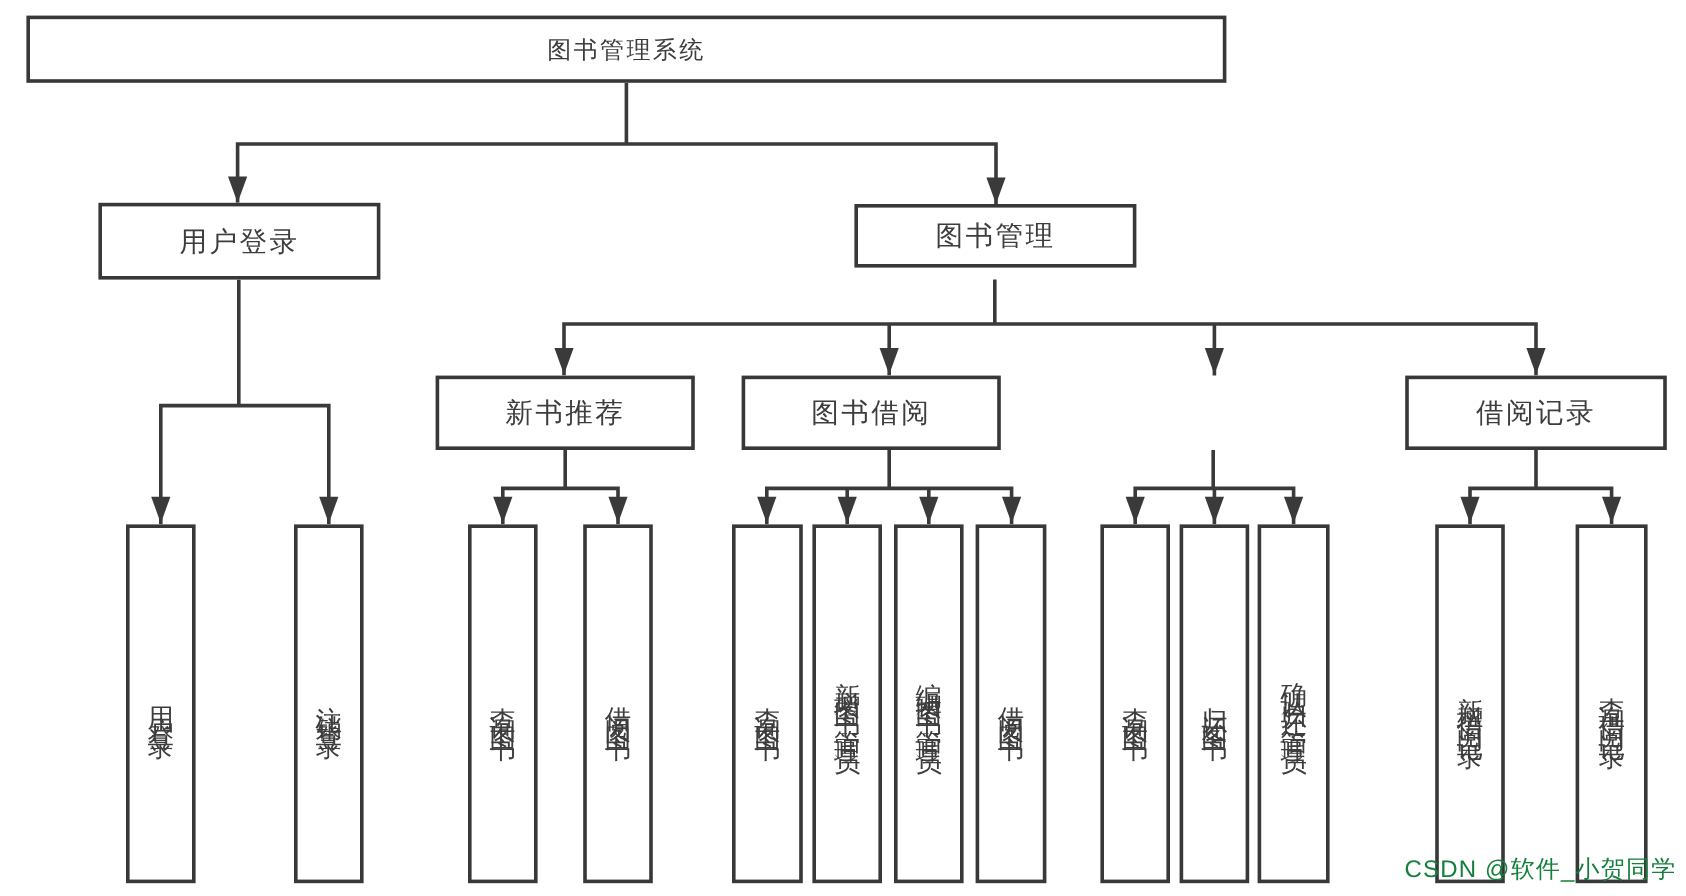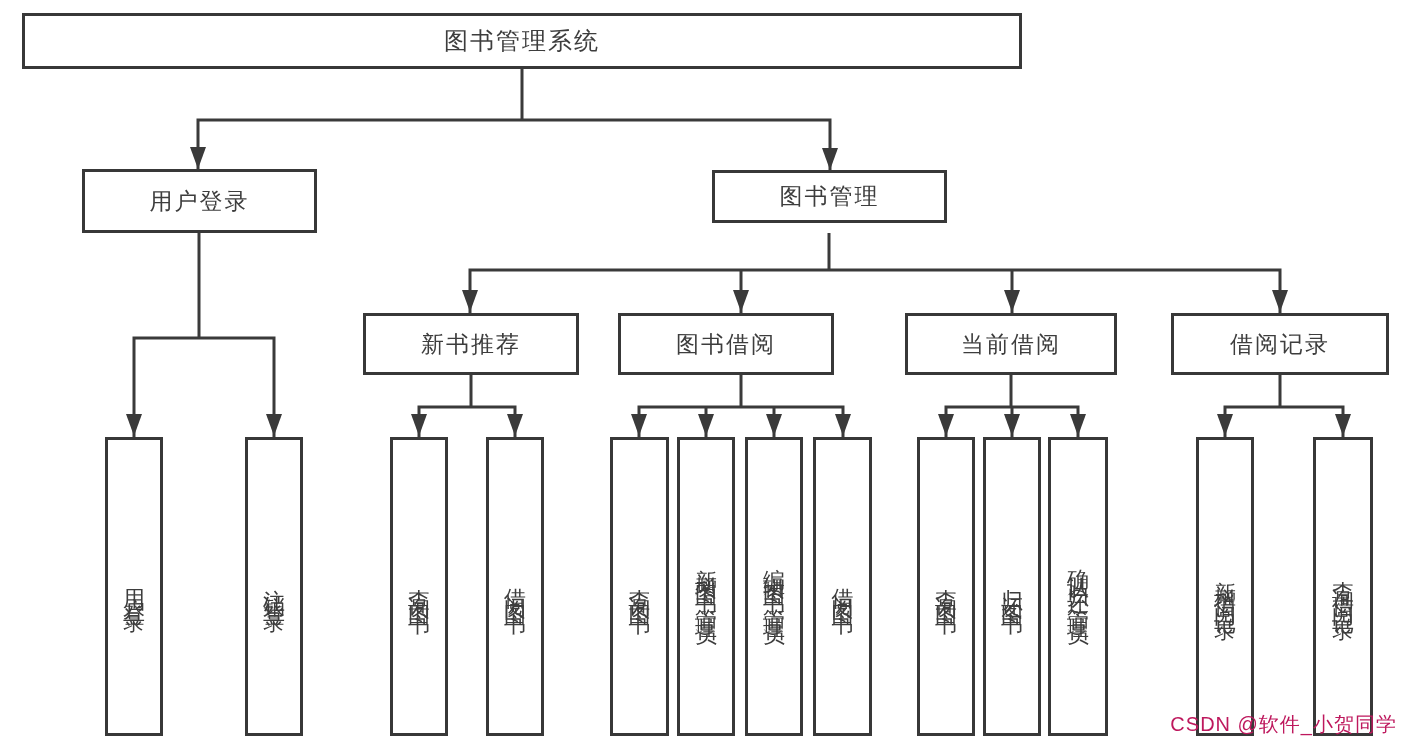--- a/index.html
+++ b/index.html
@@ -31,36 +31,36 @@
     align-items: center;
     justify-content: center;
     color: #3d3d3d;
   }
   .h-label {
     font-size: 23px;
     letter-spacing: 2px;
     white-space: nowrap;
   }
   .root .h-label {
-    font-size: 24px;
+    font-size: 20px;
   }
   .vtext {
     writing-mode: vertical-rl;
     text-orientation: mixed;
     font-size: 22px;
     line-height: 1;
     letter-spacing: 8px;
     white-space: nowrap;
   }
   .watermark {
     position: absolute;
     right: 8px;
     bottom: 9px;
     font-size: 20px;
-    color: #be185d;
+    color: #15803d;
     letter-spacing: 1px;
     white-space: nowrap;
     z-index: 5;
   }
 </style>
 </head>
 <body>
 
 <div class="stage">
 
@@ -114,23 +114,20 @@
   <div class="box" style="left:712px; top:170px; width:235px; height:53px;">
     <span class="h-label">图书管理</span>
   </div>
 
   <div class="box" style="left:363px; top:313px; width:216px; height:62px;">
     <span class="h-label">新书推荐</span>
   </div>
   <div class="box" style="left:618px; top:313px; width:216px; height:62px;">
     <span class="h-label">图书借阅</span>
   </div>
-  <div class="box" style="left:905px; top:313px; width:212px; height:62px;">
-    <span class="h-label">当前借阅</span>
-  </div>
   <div class="box" style="left:1171px; top:313px; width:218px; height:62px;">
     <span class="h-label">借阅记录</span>
   </div>
 
   <div class="box" style="left:105px; top:437px; width:58px; height:299px;">
     <span class="vtext">用户登录</span>
   </div>
   <div class="box" style="left:245px; top:437px; width:58px; height:299px;">
     <span class="vtext">注销登录</span>
   </div>

